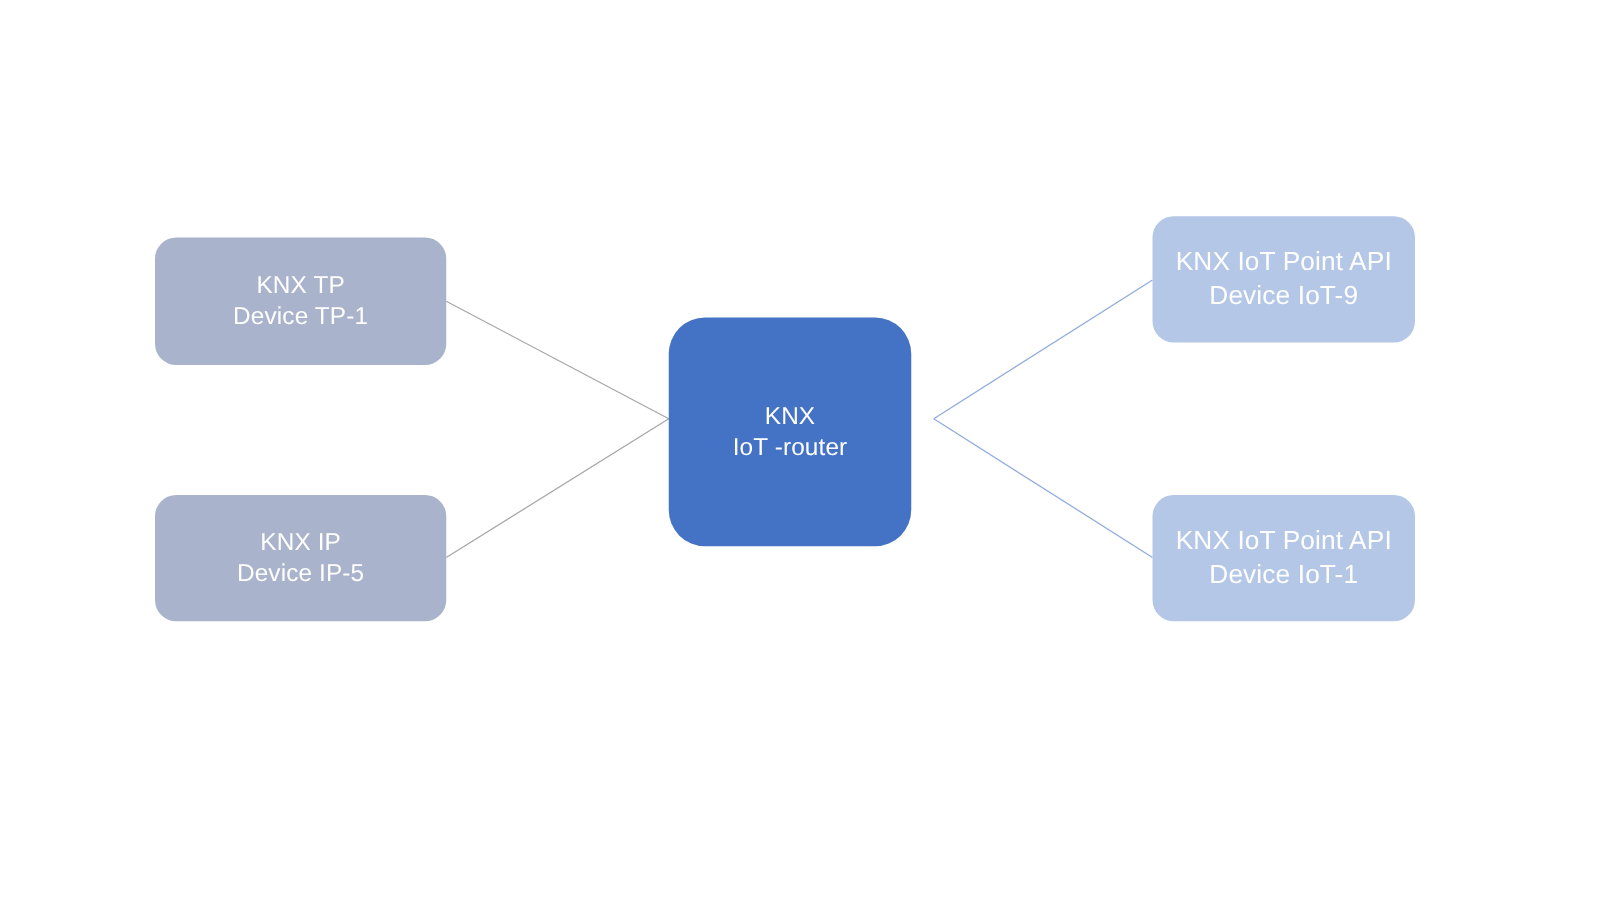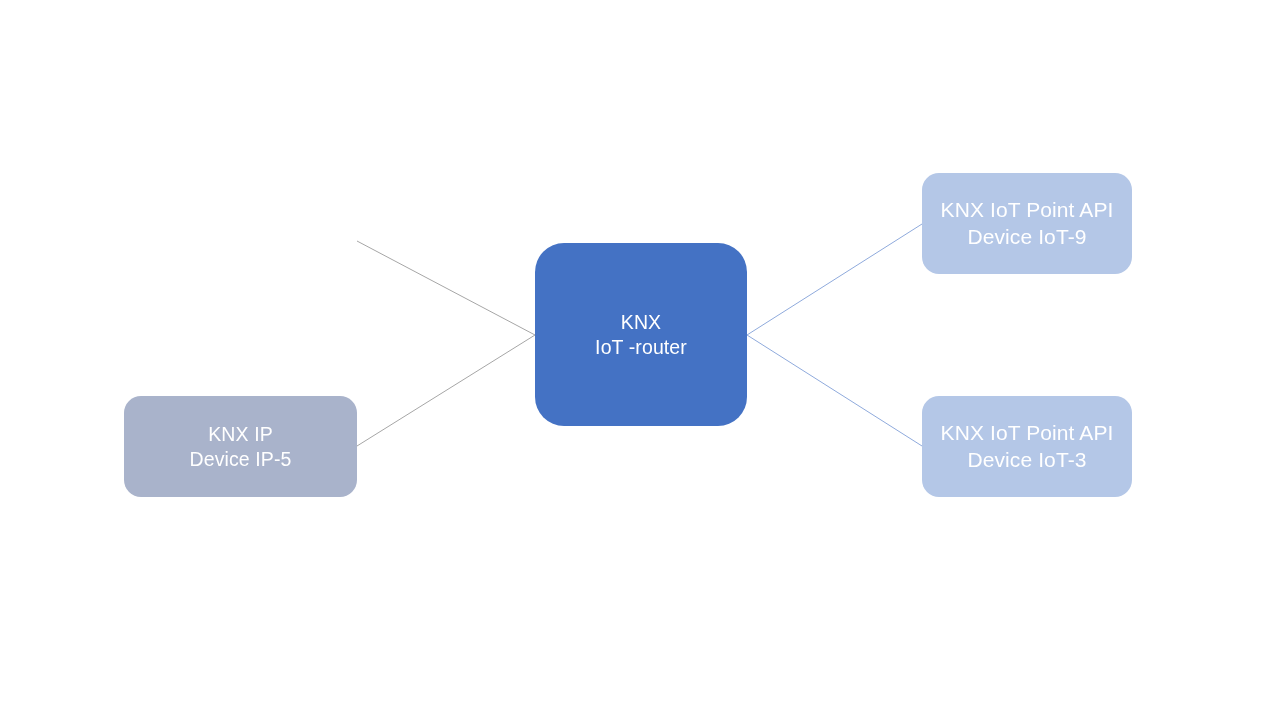--- a/index.html
+++ b/index.html
@@ -52,22 +52,22 @@
     background: #a9b3cb;
     border-radius: 17px;
     font-size: 19.5px;
   }
   #node-knx-tp { top: 190px; }
   #node-knx-ip { top: 396px; height: 101px; }
 
   
   #node-router {
     left: 535px;
-    top: 243px;
-    width: 212px;
+    top: 254px;
+    width: 194px;
     height: 183px;
     background: #4472c4;
     border-radius: 29px;
     font-size: 19.5px;
   }
 
   
   .node-right {
     left: 922px;
     width: 210px;
@@ -84,34 +84,38 @@
 
 <div id="canvas" style="background: rgb(255, 255, 255);">
 
   <svg id="connectors" viewBox="0 0 1280 720" width="1280" height="720" xmlns="http://www.w3.org/2000/svg">
     <line x1="357" y1="241" x2="535" y2="335" stroke="#a6a6a6" stroke-width="1"></line>
     <line x1="357" y1="446" x2="535" y2="335" stroke="#a6a6a6" stroke-width="1"></line>
     <line x1="747" y1="335" x2="922" y2="224" stroke="#8faadc" stroke-width="1"></line>
     <line x1="747" y1="335" x2="922" y2="446" stroke="#8faadc" stroke-width="1"></line>
   </svg>
 
+  <div class="node node-left" id="node-knx-tp" style="background: rgb(169, 179, 203); color: rgb(255, 255, 255);">
+    <span class="line">KNX TP</span>
+    <span class="line">Device TP-1</span>
+  </div>
 
   <div class="node node-left" id="node-knx-ip" style="background: rgb(169, 179, 203); color: rgb(255, 255, 255); align-items: center;">
     <span class="line">KNX IP</span>
     <span class="line">Device IP-5</span>
   </div>
 
   <div class="node" id="node-router" style="background: rgb(68, 114, 196); color: rgb(255, 255, 255);">
     <span class="line">KNX</span>
     <span class="line">IoT -router</span>
   </div>
 
   <div class="node node-right" id="node-iot-1" style="background: rgb(180, 199, 231); color: rgb(255, 255, 255);">
     <span class="line">KNX IoT Point API</span>
     <span class="line">Device IoT-9</span>
   </div>
 
   <div class="node node-right" id="node-iot-2" style="background: rgb(180, 199, 231); color: rgb(255, 255, 255);">
     <span class="line">KNX IoT Point API</span>
-    <span class="line">Device IoT-3</span>
+    <span class="line">Device IoT-1</span>
   </div>
 
 </div>
 
 </body></html>

